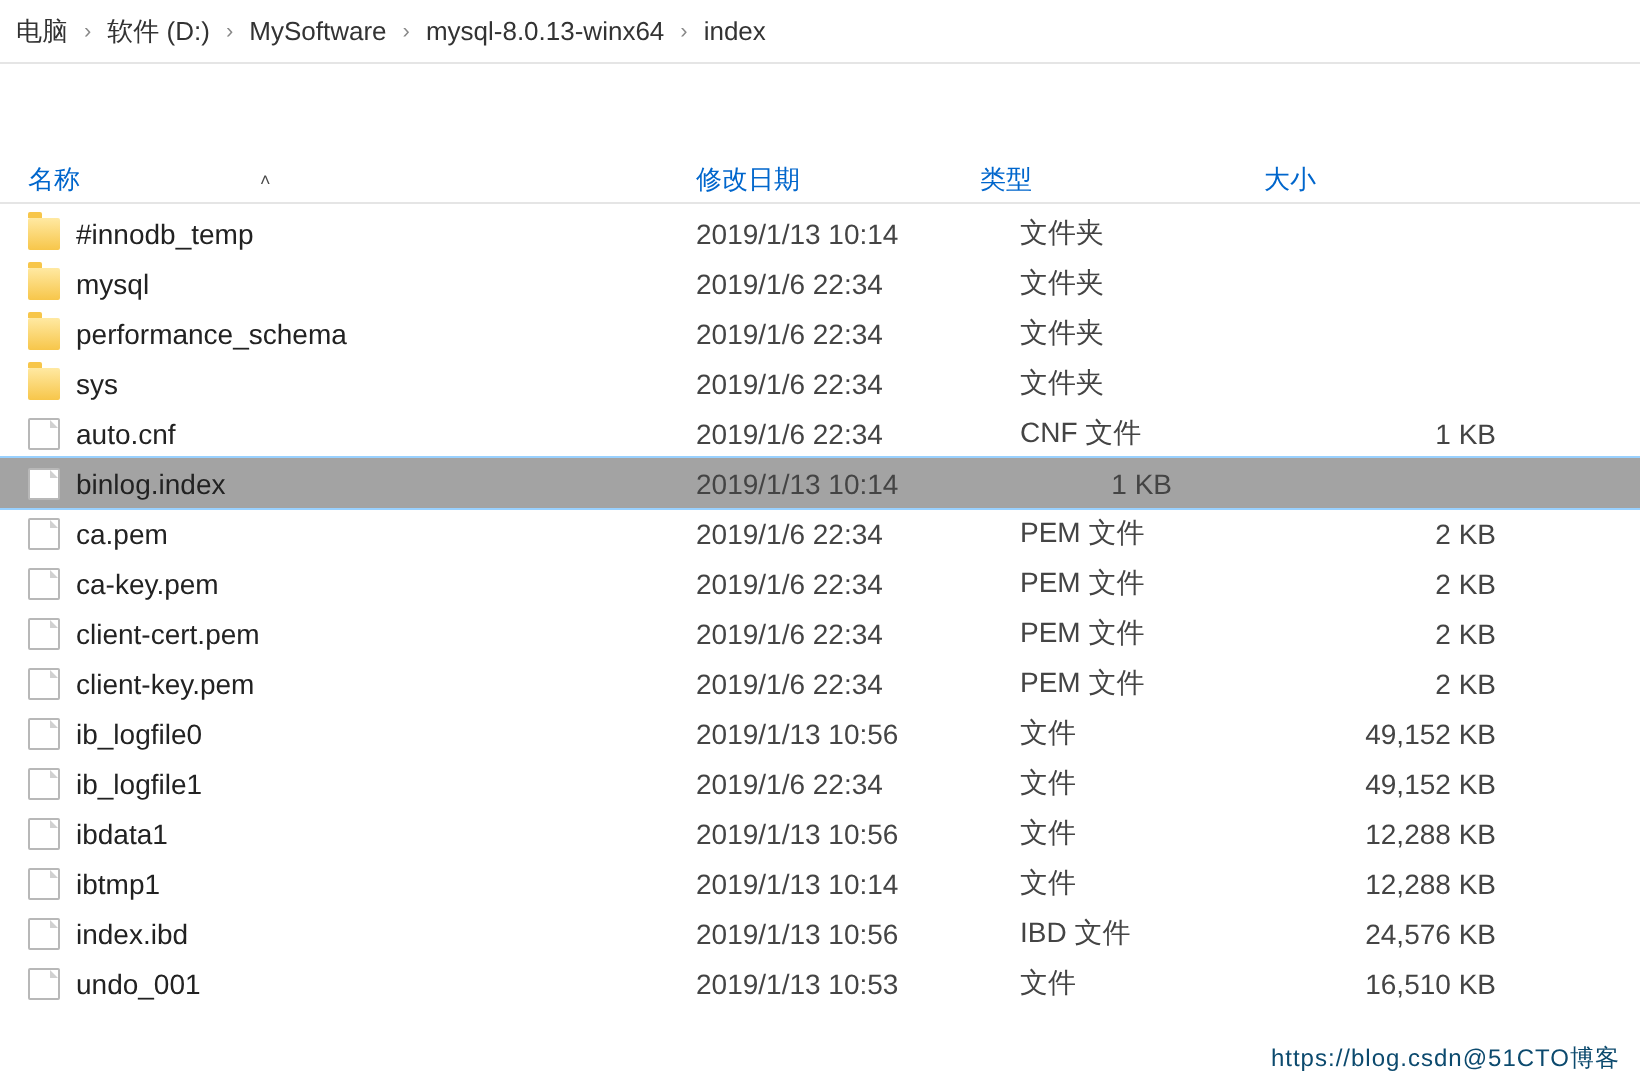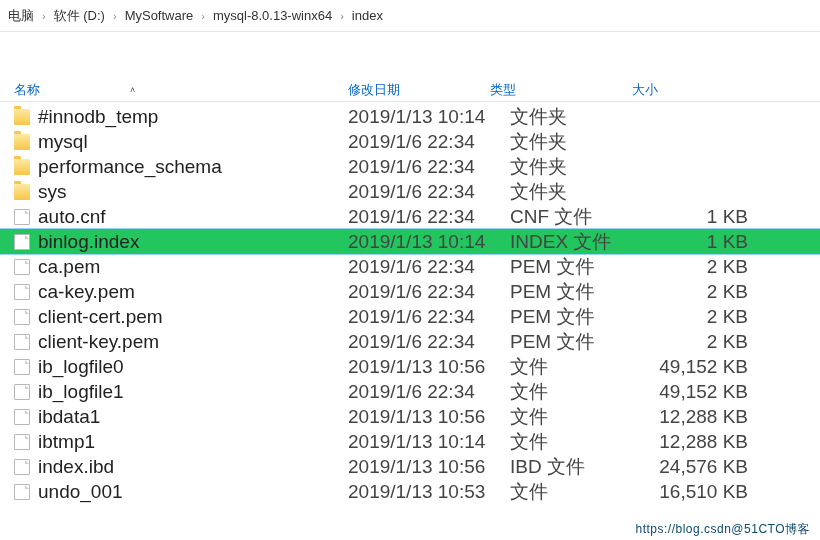--- a/index.html
+++ b/index.html
@@ -45,25 +45,25 @@
   .col-type-h { width: 142px; }
   .col-size-h { width: 110px; }
   .sort-ind { font-size: 9px; color:#4a4a4a; }
   .list {
     padding-top: 2px;
   }
   .row {
     height: 25px;
     display: flex;
     align-items: center;
-    font-size: 19px;
+    font-size: 14px;
     color: #222;
   }
   .row.selected {
-    background: #22c55e;
+    background: #a3a3a3;
     outline: 1px solid #99d1ff;
   }
   .col-name {
     width: 348px;
     padding-left: 14px;
     display: flex;
     align-items: center;
     gap: 8px;
   }
   .col-date { width: 142px; color:#444; }
@@ -176,21 +176,20 @@
       <div class="col-date">2019/1/6 22:34</div>
       <div class="col-type">CNF 文件</div>
       <div class="col-size">1 KB</div>
     </div>
     <div class="row selected">
       <div class="col-name">
         <span class="icon file"></span>
         <span>binlog.index</span>
       </div>
       <div class="col-date">2019/1/13 10:14</div>
-      <div class="col-type">INDEX 文件</div>
       <div class="col-size">1 KB</div>
     </div>
     <div class="row">
       <div class="col-name">
         <span class="icon file"></span>
         <span>ca.pem</span>
       </div>
       <div class="col-date">2019/1/6 22:34</div>
       <div class="col-type">PEM 文件</div>
       <div class="col-size">2 KB</div>

